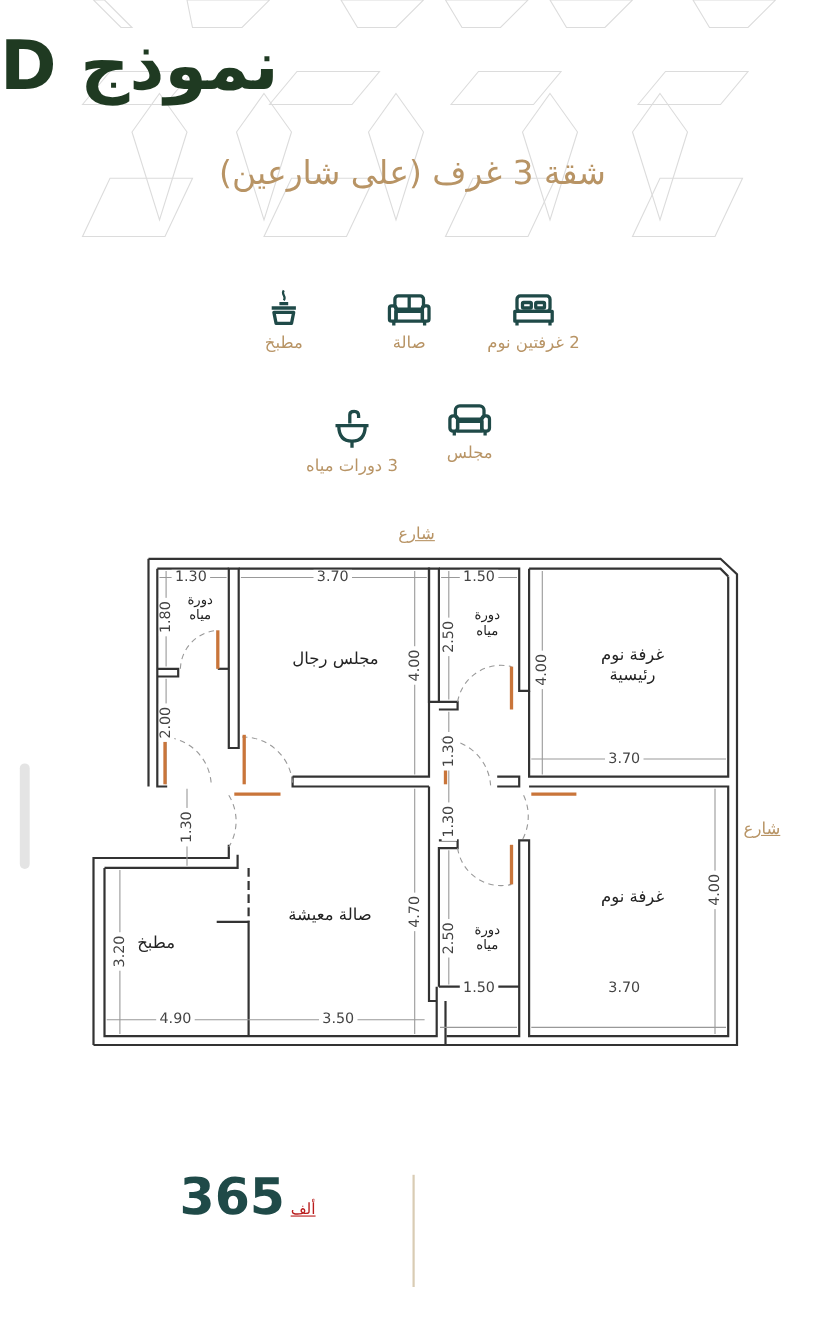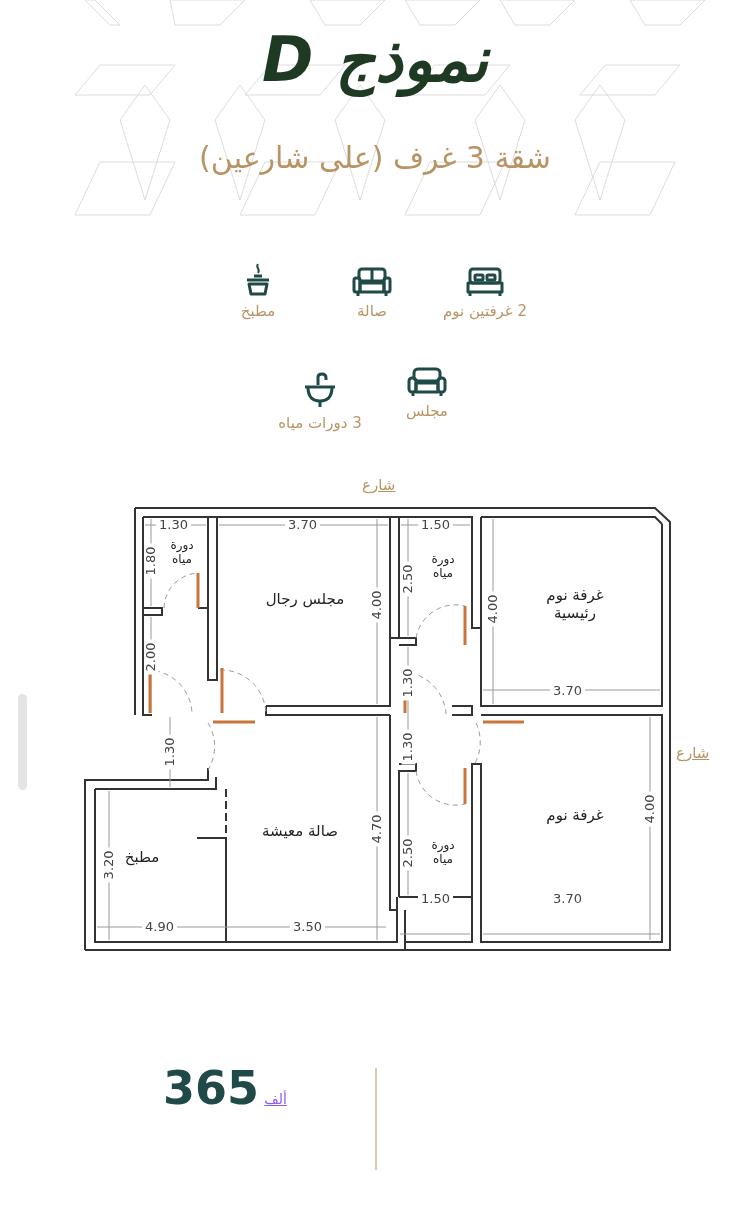--- a/index.html
+++ b/index.html
@@ -1,32 +1,32 @@
 <!DOCTYPE html>
 <html><head>
 <meta charset="utf-8">
 <style>
   html,body{margin:0;padding:0;background:#ffffff;}
   body{width:750px;height:1207px;position:relative;overflow:hidden;font-family:"DejaVu Sans",sans-serif;}
   .bg-pattern{position:absolute;left:0;top:0;width:750px;height:230px;z-index:0;}
-  .title{position:absolute;left:0;right:0;top:20px;text-align:center;direction:rtl;color:#1f3a22;font-weight:bold;font-size:62px;line-height:80px;z-index:1;font-style:italic;}
+  .title{position:absolute;left:0;right:0;top:20px;text-align:left;direction:rtl;color:#1f3a22;font-weight:bold;font-size:62px;line-height:80px;z-index:1;}
   .subtitle{position:absolute;left:0;right:0;top:138px;text-align:center;direction:rtl;color:#b89465;font-size:30px;line-height:40px;z-index:1;}
   .feature{position:absolute;width:130px;text-align:center;direction:rtl;z-index:1;}
   .feature svg{display:block;margin:0 auto;}
   .feature .lbl{color:#b89465;font-size:15px;margin-top:4px;}
   .street{position:absolute;color:#b89465;font-size:15px;direction:rtl;text-decoration:underline;}
   .plan{position:absolute;left:80px;top:500px;width:600px;height:460px;}
   .room-lbl{position:absolute;font-size:15px;color:#222;direction:rtl;text-align:center;line-height:18px;}
   .room-lbl.small{font-size:12px;line-height:14px;}
   .dim{position:absolute;font-size:13px;color:#444;background:#fff;padding:0 3px;line-height:14px;font-family:"DejaVu Sans",sans-serif;}
   .dim.v{transform:rotate(-90deg);transform-origin:center center;}
   .stats{position:absolute;left:0;right:0;top:1060px;height:120px;}
   .stat{position:absolute;top:0;width:250px;text-align:center;}
   .stat .num{font-size:46px;font-weight:bold;color:#1f4a48;line-height:56px;}
-  .stat .unit{font-size:14px;color:#8b5cf6;text-decoration:underline;}
+  .stat .unit{font-size:14px;color:#b91c1c;text-decoration:underline;}
   .stat .cap{font-size:40px;color:#1f4a48;direction:rtl;line-height:50px;}
   .divider{position:absolute;left:375px;top:1068px;width:2px;height:102px;background:#d9ccb4;}
   .scrollbar{position:absolute;left:18px;top:694px;width:9px;height:96px;border-radius:5px;background:#e4e4e4;}
 </style>
 </head>
 <body>
 
 <svg class="bg-pattern" viewBox="0 0 750 230">
   <g fill="none" stroke="#dcdcdc" stroke-width="1">
     <polygon points="95,0 120,25 110,25 85,0"></polygon>

